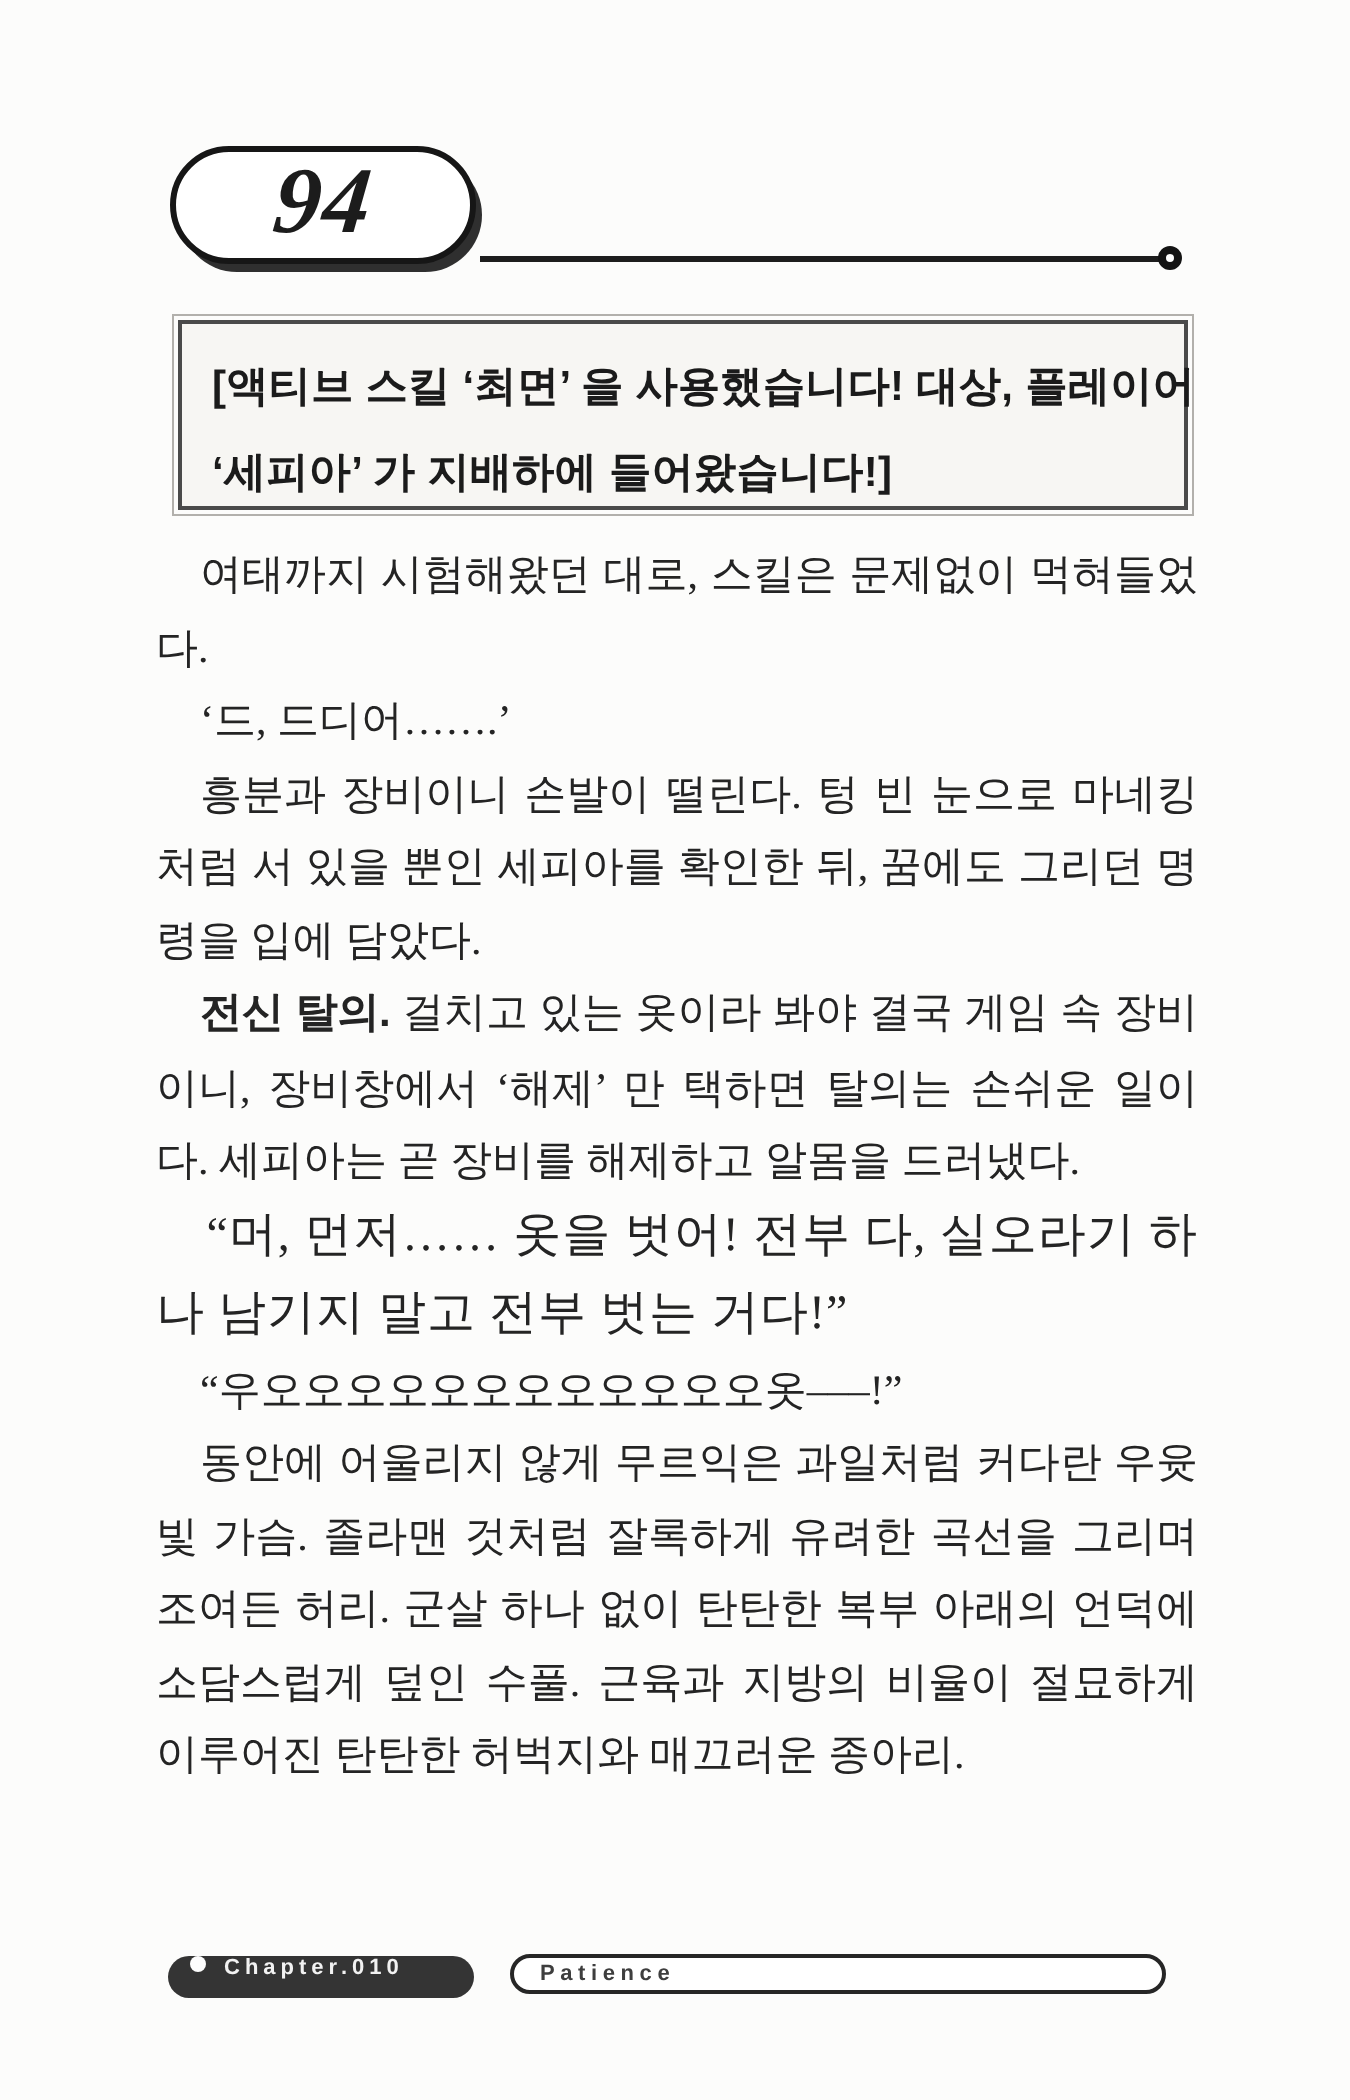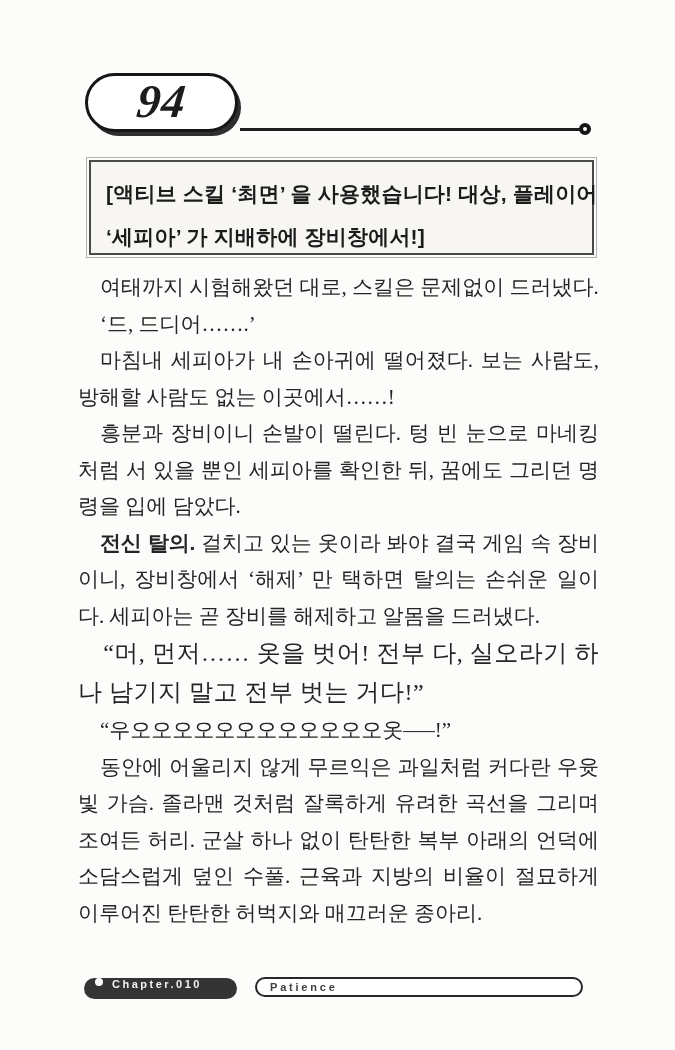--- a/index.html
+++ b/index.html
@@ -121,27 +121,26 @@
 <div class="page">
 
   <div class="pagenum-pill">
     <span class="num">94</span>
   </div>
   <div class="header-rule"></div>
   <div class="header-ring"></div>
 
   <div class="sysbox">
     <div class="sysline">[액티브 스킬 ‘최면’ 을 사용했습니다! 대상, 플레이어</div>
-    <div class="sysline">‘세피아’ 가 지배하에 장비창에서!]</div>
+    <div class="sysline">‘세피아’ 가 지배하에 들어왔습니다!]</div>
   </div>
 
   <main class="body-text" id="body-text">
-      <p class="para body">여태까지 시험해왔던 대로, 스킬은 문제없이 드러냈다.</p>
+      <p class="para body">여태까지 시험해왔던 대로, 스킬은 문제없이 먹혀들었다.</p>
       <p class="para body">‘드, 드디어…….’</p>
-      <p class="para body">마침내 세피아가 내 손아귀에 떨어졌다. 보는 사람도, 방해할 사람도 없는 이곳에서……!</p>
       <p class="para body">흥분과 장비이니 손발이 떨린다. 텅 빈 눈으로 마네킹처럼 서 있을 뿐인 세피아를 확인한 뒤, 꿈에도 그리던 명령을 입에 담았다.</p>
       <p class="para body"><strong class="lead">전신 탈의.</strong> 걸치고 있는 옷이라 봐야 결국 게임 속 장비이니, 장비창에서 ‘해제’ 만 택하면 탈의는 손쉬운 일이다. 세피아는 곧 장비를 해제하고 알몸을 드러냈다.</p>
       <p class="para dialogue">“머, 먼저…… 옷을 벗어! 전부 다, 실오라기 하나 남기지 말고 전부 벗는 거다!”</p>
       <p class="para body">“우오오오오오오오오오오오오옷–––!”</p>
       <p class="para body">동안에 어울리지 않게 무르익은 과일처럼 커다란 우윳빛 가슴. 졸라맨 것처럼 잘록하게 유려한 곡선을 그리며 조여든 허리. 군살 하나 없이 탄탄한 복부 아래의 언덕에 소담스럽게 덮인 수풀. 근육과 지방의 비율이 절묘하게 이루어진 탄탄한 허벅지와 매끄러운 종아리.</p>
     </main>
 
   <div class="footer-chapter">
     <span class="dot"></span>
     <span class="label">Chapter.010</span>

